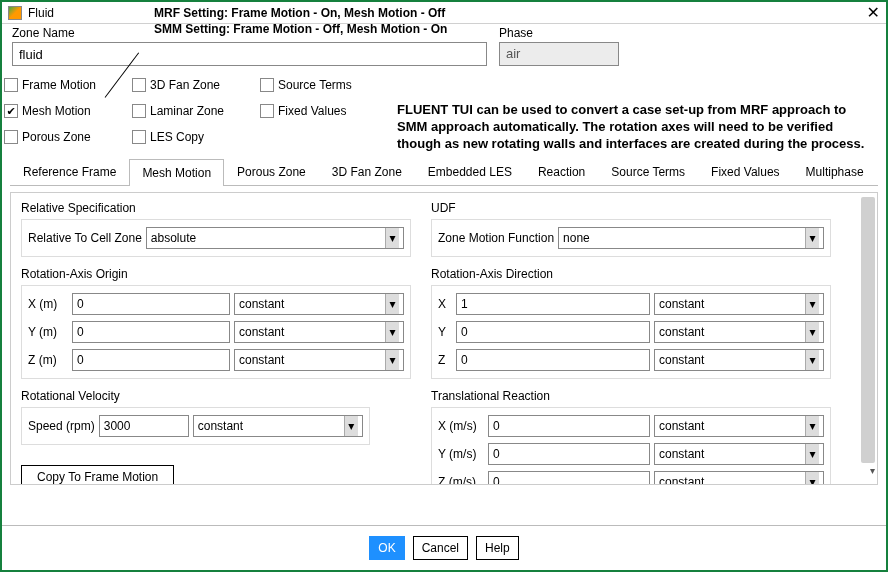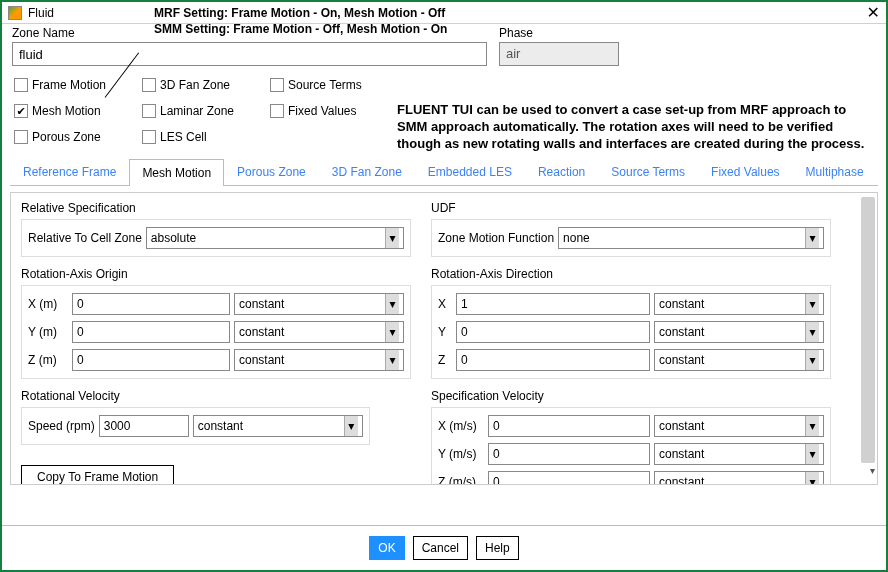--- a/index.html
+++ b/index.html
@@ -14,30 +14,30 @@
   .annot { position:absolute; font-weight:bold; font-size:12px; white-space:nowrap; }
   .annot-line { position:absolute; background:#000; height:1px; }
 
   .row1 { display:flex; align-items:flex-end; padding:2px 10px 0; gap:0; }
   .zonecol { width:475px; }
   .lbl { font-size:12px; margin-bottom:2px; display:block; }
   .txtin { width: 100%; height:24px; border:1px solid #888; padding: 3px 6px; font-size:13px; }
   .phasecol { width:120px; margin-left:12px; }
   .rdonly { background:#ececec; color:#555; }
 
-  .checks { padding:6px 12px 8px; }
+  .checks { padding:6px 2px 8px; }
   .checkrow { display:flex; gap:0; height:26px; align-items:center; }
   .checkcell { width:128px; display:flex; align-items:center; gap:4px; }
   .chk { width:14px; height:14px; border:1px solid #888; display:inline-flex; align-items:center; justify-content:center; }
   .chk.checked::after { content:"✔"; font-size:11px; line-height:11px; }
 
   .side-note { position:absolute; left:395px; top:100px; width:470px; font-size:13px; font-weight:bold; line-height:1.3; }
 
   .tabs { display:flex; border-bottom:1px solid #bbb; margin:0 8px; }
-  .tab { padding:6px 12px; color:#3b82f6; border:1px solid transparent; border-bottom:none; cursor:default; }
+  .tab { padding:6px 12px; color:#000000; border:1px solid transparent; border-bottom:none; cursor:default; }
   .tab.active { color:#000; border-color:#bbb; background:#fff; position:relative; top:1px; }
 
   .panel-wrap { margin:6px 8px 0; border:1px solid #ccc; height:293px; position:relative; overflow:hidden; }
   .scrollbar { position:absolute; right:2px; top:4px; width:14px; height:266px; background:#d0d0d0; border-radius:2px; }
   .scroll-arrow { position:absolute; right:2px; top:272px; font-size:10px; color:#555; }
 
   .panel { padding:8px 22px 8px 10px; display:flex; gap:20px; }
   .col { flex: 0 0 auto; }
   .colL { width:390px; }
   .colR { width:400px; }
@@ -110,21 +110,21 @@
           <span>Fixed Values</span>
         </div>
     </div>
     <div class="checkrow">
       <div class="checkcell">
           <span class="chk"></span>
           <span>Porous Zone</span>
         </div>
       <div class="checkcell">
           <span class="chk"></span>
-          <span>LES Cell</span>
+          <span>LES Copy</span>
         </div>
     </div>
   </div>
 
   <div class="side-note">FLUENT TUI can be used to convert a case set-up from MRF approach to SMM approach automatically. The rotation axes will need to be verified though as new rotating walls and interfaces are created during the process.</div>
 
   <div class="tabs">
     <div class="tab">Reference Frame</div>
     <div class="tab active">Mesh Motion</div>
     <div class="tab">Porous Zone</div>
@@ -245,21 +245,21 @@
             <div class="valbox">
                 <span>0</span>
               </div>
             <div class="ddl">
                 <span>constant</span>
                 <span class="caret">▾</span>
               </div>
           </div>
         </div>
 
-        <div class="grp-title">Specification Velocity</div>
+        <div class="grp-title">Translational Reaction</div>
         <div class="grp">
           <div class="frow">
             <label style="width:46px">X (m/s)</label>
             <div class="valbox">
                 <span>0</span>
               </div>
             <div class="ddl">
                 <span>constant</span>
                 <span class="caret">▾</span>
               </div>

